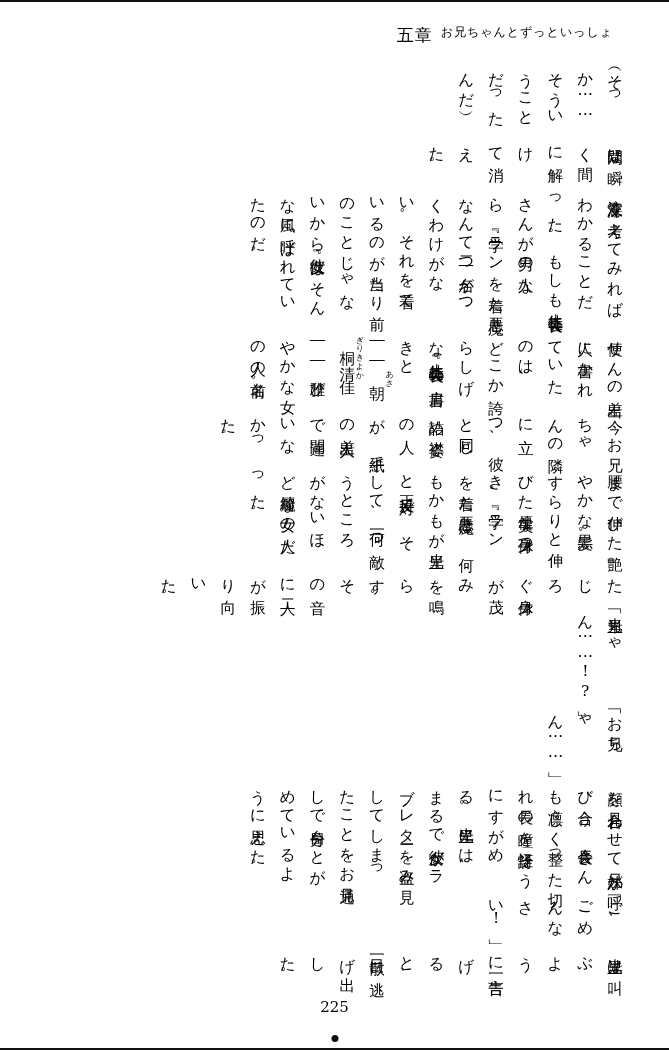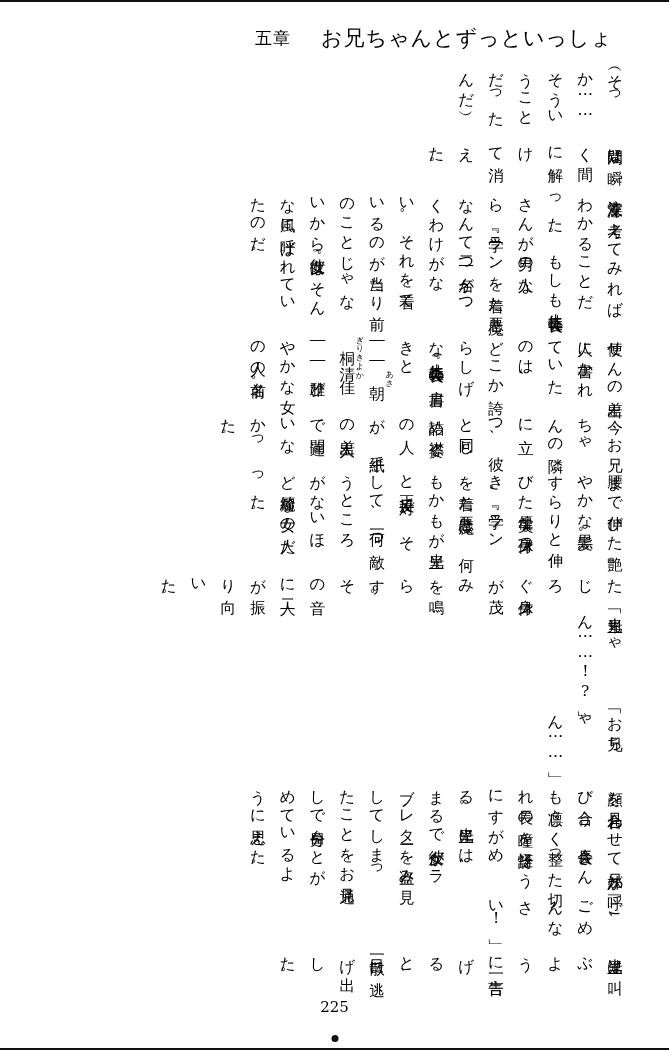--- a/index.html
+++ b/index.html
@@ -38,31 +38,31 @@
     background: #111;
   }
 
   
   .running-head {
     position: absolute;
     top: 24px;
     right: 56px;
     display: flex;
     flex-direction: row;
-    align-items: center;
-    gap: 30px;
+    align-items: flex-start;
+    gap: 8px;
     font-size: 17px;
     letter-spacing: 1px;
     white-space: nowrap;
   }
   .running-head .chapter-no {
     font-size: 17px;
   }
   .running-head .chapter-title {
-    font-size: 21px;
+    font-size: 12px;
   }
 
   
   .body-text {
     position: absolute;
     top: 62px;
     left: 40px;
     right: 40px;
     height: 920px;
     writing-mode: vertical-rl;

